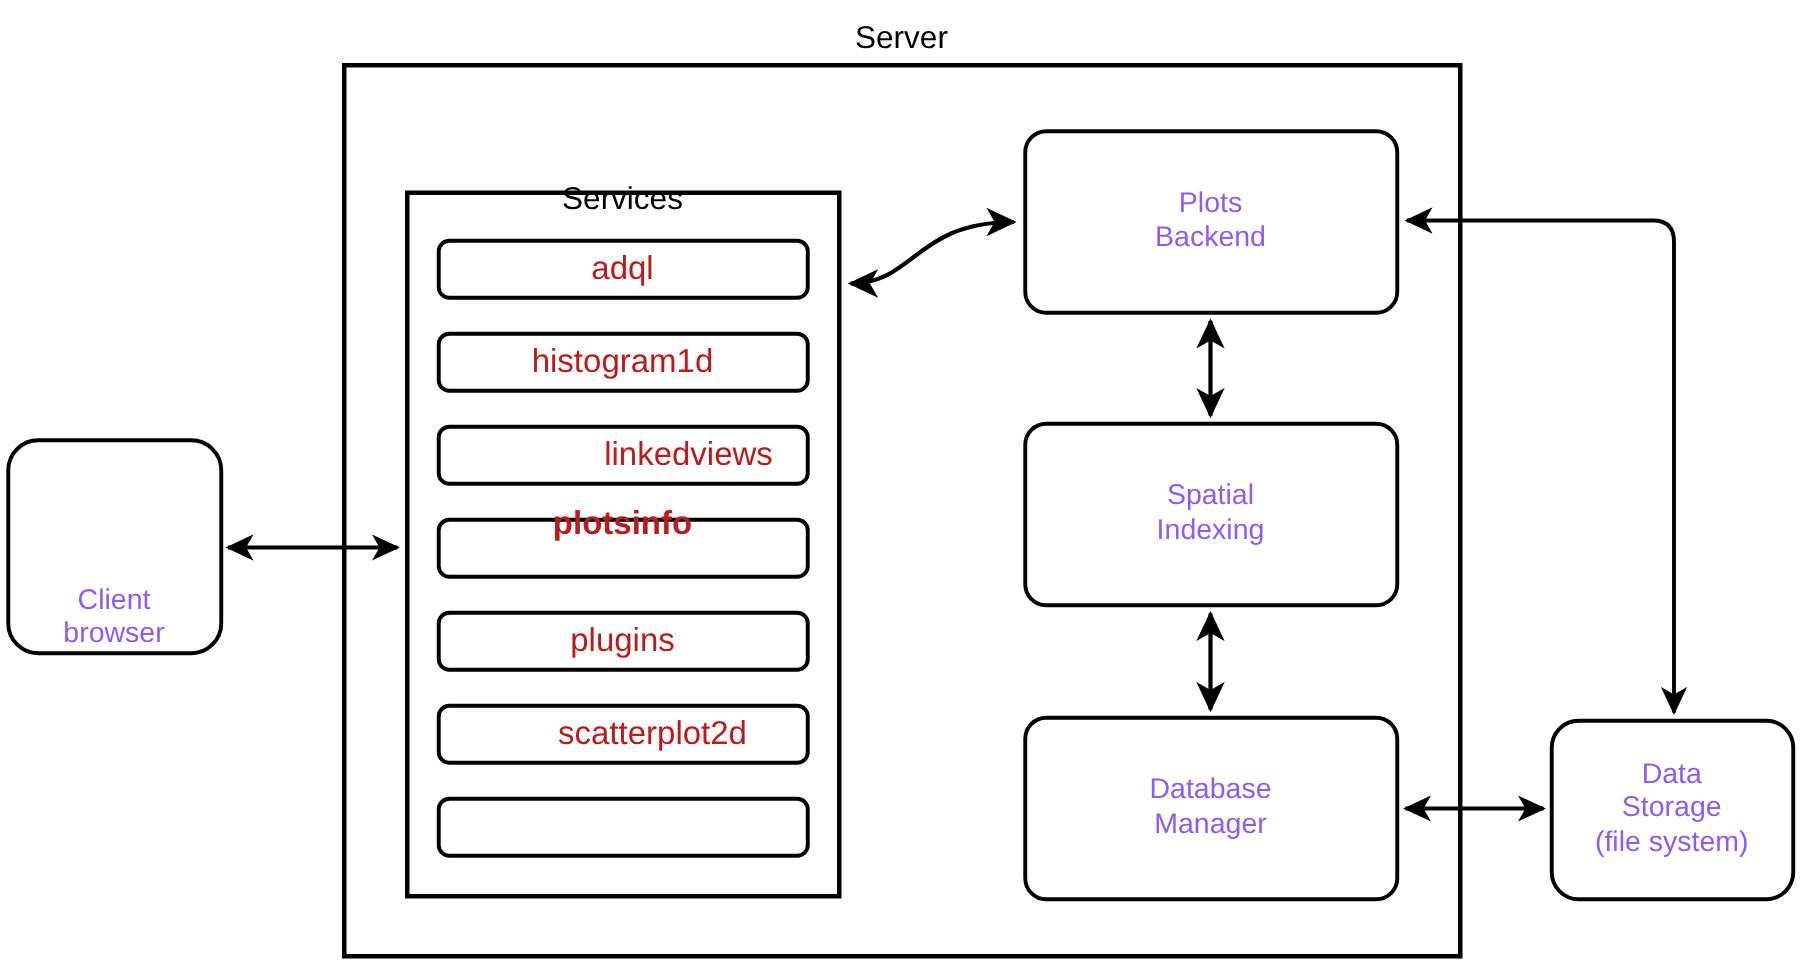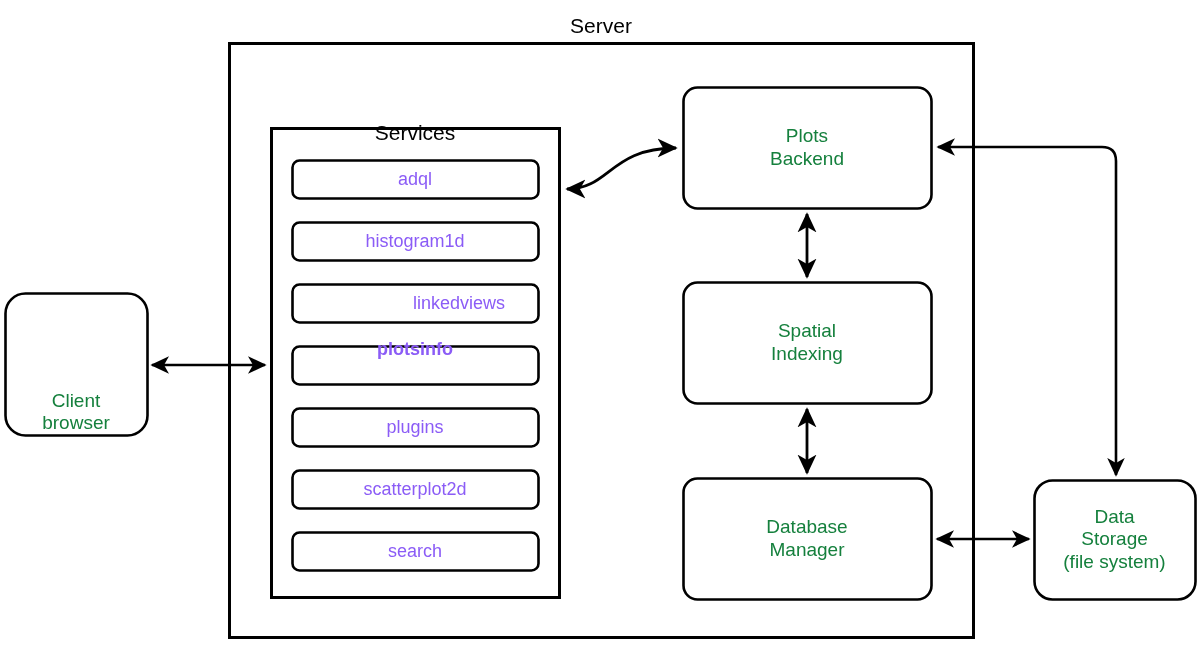--- a/index.html
+++ b/index.html
@@ -21,38 +21,38 @@
     top: 0;
     width: 1200px;
     height: 646px;
   }
   .node-label {
     position: absolute;
     display: flex;
     align-items: center;
     justify-content: center;
     text-align: center;
-    color: #15803d;
+    color: #8b5cf6;
     line-height: 1.18;
     white-space: pre-line;
     pointer-events: none;
   }
   .group-title {
     position: absolute;
     text-align: center;
     color: #000000;
     font-size: 21px;
   }
   .pill-label {
     position: absolute;
     display: flex;
     align-items: center;
     justify-content: center;
-    font-size: 18px;
-    color: #8b5cf6;
+    font-size: 22px;
+    color: #b91c1c;
   }
   .big { font-size: 19px; }
 </style>
 </head>
 <body>
 
 <div id="canvas">
 
   <svg class="layer" viewBox="0 0 1200 646">
     <defs>
@@ -101,22 +101,21 @@
 
   <div class="group-title" style="left:229px; top:14px; width:744px;">Server</div>
 
   <div class="group-title" style="left:271px; top:101px; width:288px;margin-top:20px;">Services</div>
 
   <div class="pill-label" style="left:292px; top:160px; width:246px; height:38px;">adql</div>
   <div class="pill-label" style="left:292px; top:222px; width:246px; height:38px;">histogram1d</div>
   <div class="pill-label" style="left:292px; top:284px; width:246px; height:38px;padding-left:44px;">linkedviews</div>
   <div class="pill-label" style="left:292px; top:330px; width:246px; height:38px;font-weight:bold;">plotsinfo</div>
   <div class="pill-label" style="left:292px; top:408px; width:246px; height:38px;">plugins</div>
-  <div class="pill-label" style="left:292px; top:470px; width:246px; height:38px;">scatterplot2d</div>
-  <div class="pill-label" style="left:292px; top:532px; width:246px; height:38px;">search</div>
+  <div class="pill-label" style="left:292px; top:470px; width:246px; height:38px;padding-left:20px;">scatterplot2d</div>
 
   <div class="node-label big" style="left:5px; top:293px; width:142px; height:142px;margin-top:48px;">Client
 browser</div>
 
   <div class="node-label big" style="left:683px; top:87px; width:248px; height:121px;">Plots
 Backend</div>
 
   <div class="node-label big" style="left:683px; top:282px; width:248px; height:121px;">Spatial
 Indexing</div>
 

